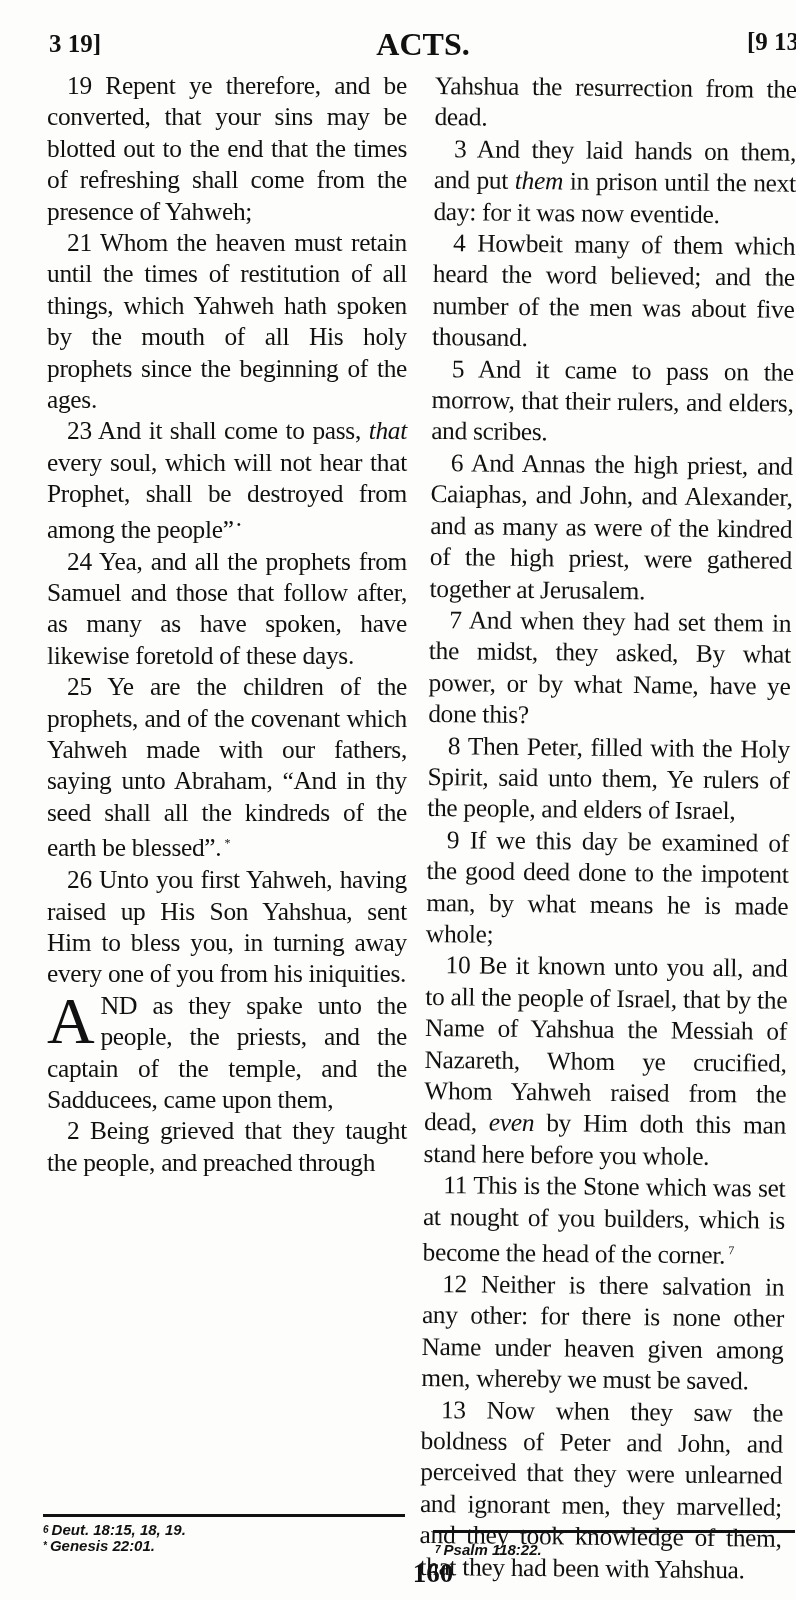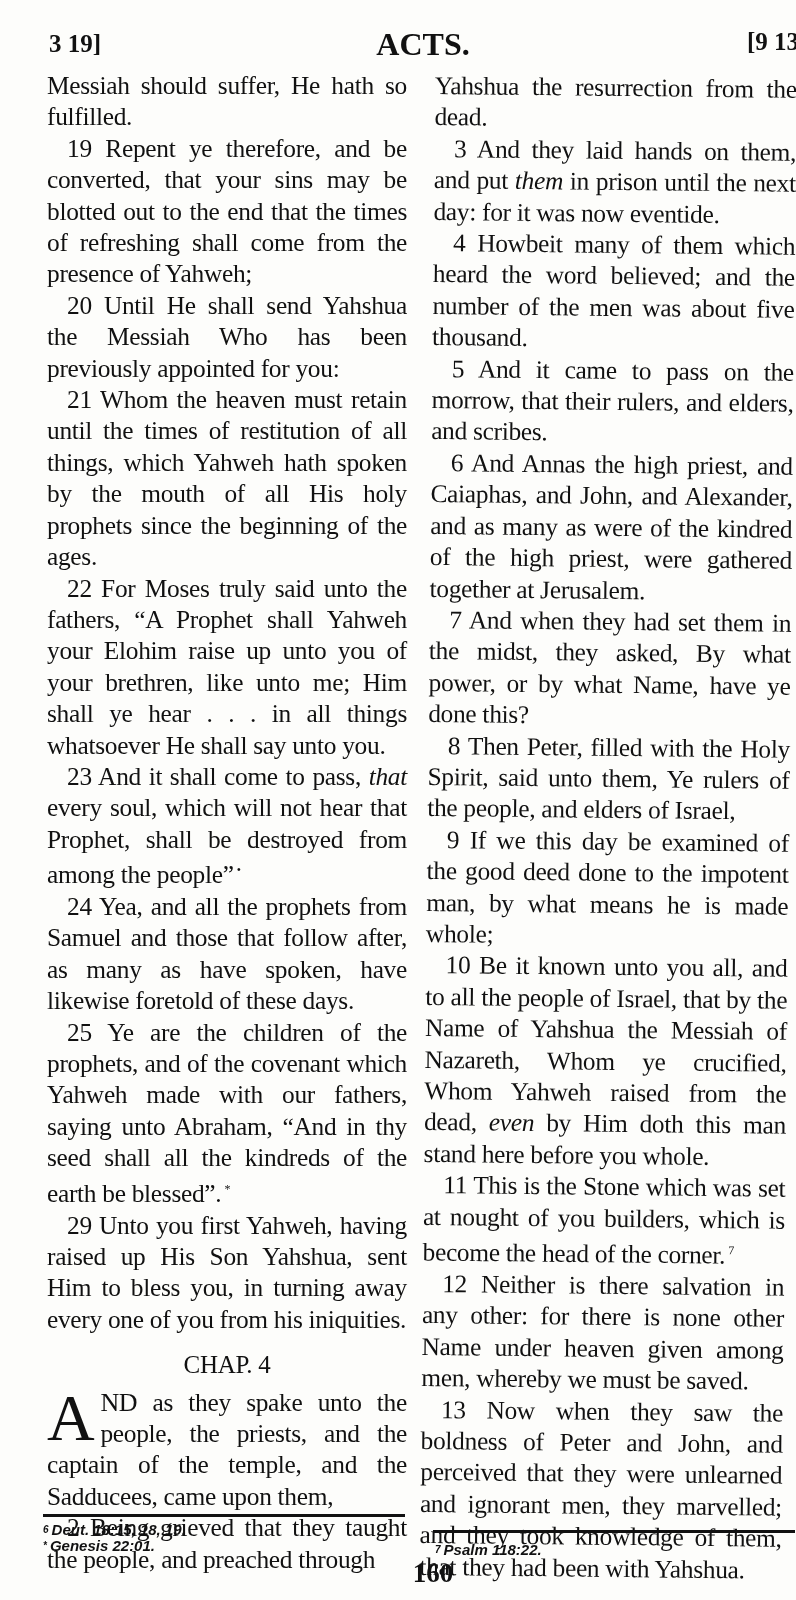--- a/index.html
+++ b/index.html
@@ -56,32 +56,28 @@
 
 <div class="page">
 
   <div class="running-head">
     <span class="rh-left">3 19]</span>
     <span class="rh-center">ACTS.</span>
     <span class="rh-right">[9 13</span>
   </div>
 
   <div class="col col-left">
-    <p class="verse cont">Messiah should suffer, He hath so fulfilled.</p>
 
     <p class="verse"><span class="vnum">19</span> <span>Repent ye therefore, and be converted, that your sins may be blotted out to the end that the times of refreshing shall come from the presence of Yahweh;</span></p>
-    <p class="verse"><span class="vnum">20</span> <span>Until He shall send Yah­shua the Messiah Who has been previously appointed for you:</span></p>
     <p class="verse"><span class="vnum">21</span> <span>Whom the heaven must re­tain until the times of restitution of all things, which Yahweh hath spoken by the mouth of all His holy prophets since the beginning of the ages.</span></p>
-    <p class="verse"><span class="vnum">22</span> <span>For Moses truly said unto the fathers, “A Prophet shall Yah­weh your Elohim raise up unto you of your brethren, like unto me; Him shall ye hear . . . in all things whatsoever He shall say unto you.</span></p>
     <p class="verse"><span class="vnum">23</span> <span>And it shall come to pass,</span> <i>that</i> <span>every soul, which will not hear that Prophet, shall be destroyed from among the people”</span><span class="fn-mark">•</span></p>
     <p class="verse"><span class="vnum">24</span> <span>Yea, and all the prophets from Samuel and those that fol­low after, as many as have spoken, have likewise foretold of these days.</span></p>
     <p class="verse"><span class="vnum">25</span> <span>Ye are the children of the prophets, and of the covenant which Yahweh made with our fathers, saying unto Abraham, “And in thy seed shall all the kindreds of the earth be blessed”.</span><span class="fn-mark">*</span></p>
-    <p class="verse"><span class="vnum">29</span> <span>Unto you first Yahweh, hav­ing raised up His Son Yahshua, sent Him to bless you, in turning away every one of you from his iniquities.</span></p>
+    <p class="verse"><span class="vnum">26</span> <span>Unto you first Yahweh, hav­ing raised up His Son Yahshua, sent Him to bless you, in turning away every one of you from his iniquities.</span></p>
 
-    <p class="chap-head">CHAP. 4</p>
 
     <p class="verse dropcap-para"><span class="dropcap">A</span><span class="smallcaps">ND</span> <span>as they spake unto the people, the priests, and the captain of the temple, and the Sadducees, came upon them,</span></p>
 
     <p class="verse"><span class="vnum">2</span> <span>Being grieved that they taught the people, and preached through</span></p>
   </div>
 
   <div class="rule rule-left"></div>
   <div class="footnotes fn-left">
     <p class="fn-line"><span class="fn-sym">6</span><span>Deut. 18:15, 18, 19.</span></p>
     <p class="fn-line"><span class="fn-sym">*</span><span>Genesis 22:01.</span></p>

